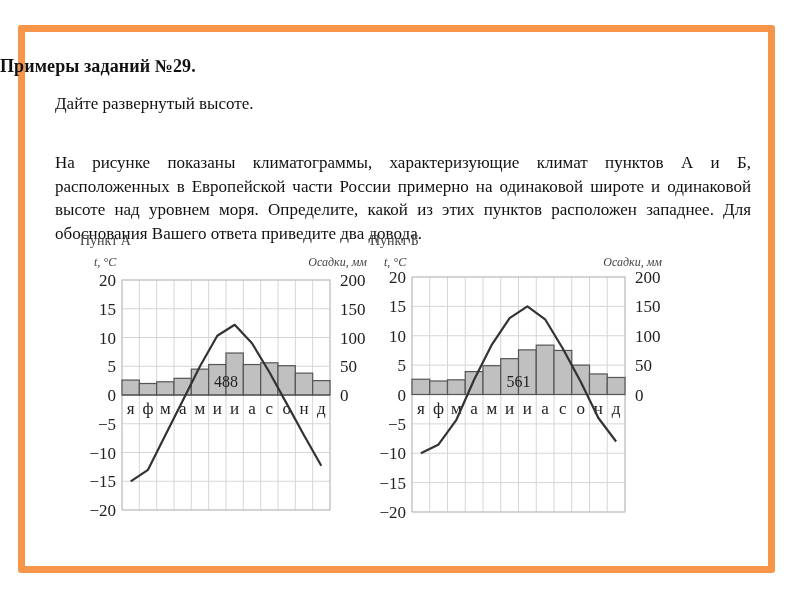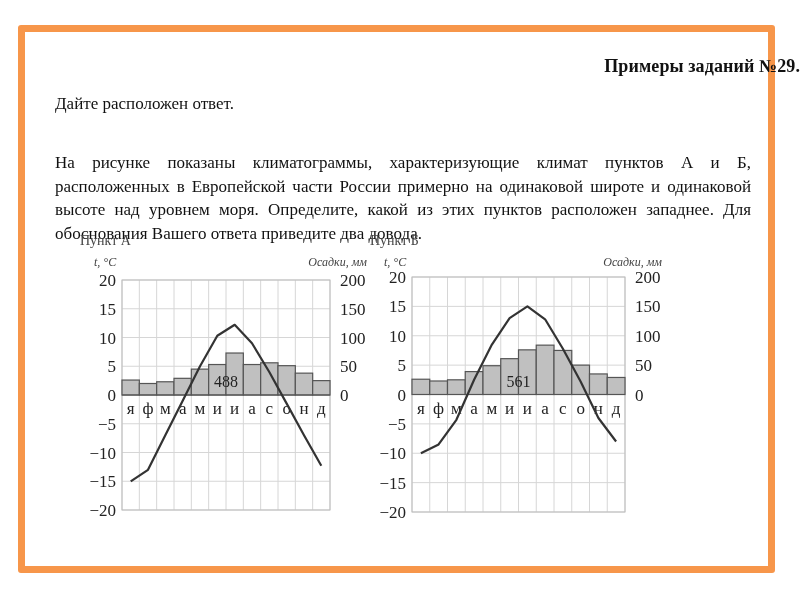--- a/index.html
+++ b/index.html
@@ -1,34 +1,34 @@
 <!DOCTYPE html>
 <html><head>
 <meta charset="utf-8">
 <style>
   html, body { margin:0; padding:0; }
   body { width:800px; height:600px; background:#ffffff; position:relative; overflow:hidden;
          font-family:"Liberation Serif", serif; color:#111; }
   .frame { position:absolute; left:18px; top:25px; width:743px; height:534px;
            border:7px solid #F7964A; border-radius:3px; background:#fff; }
-  .title { position:absolute; left:0; width:800px; top:56px; text-align:right;
+  .title { position:absolute; left:0; width:800px; top:56px; text-align:left;
            font-weight:bold; font-size:18px; letter-spacing:0.1px; }
   .lead { position:absolute; left:55px; top:94px; font-size:17px; }
   .para { position:absolute; left:55px; top:116px; width:696px; font-size:17px;
           line-height:23.5px; text-align:justify;margin-top:35px; }
   .chart { position:absolute; top:230px; }
   .chart svg text { font-family:"Liberation Serif", serif; }
 </style>
 </head>
 <body>
 
 <div class="frame"></div>
 
 <div class="title">Примеры заданий №29.</div>
-<div class="lead">Дайте расположен ответ.</div>
+<div class="lead">Дайте развернутый высоте.</div>
 <div class="para">На рисунке показаны климатограммы, характеризующие климат пунктов А и Б, расположенных в Европейской части России примерно на одинаковой широте и одинаковой высоте над уровнем моря. Определите, какой из этих пунктов расположен западнее. Для обоснования Вашего ответа приведите два довода.</div>
 
 <div class="chart" id="chartA" style="left:80px;"><svg width="300" height="300">
       <text x="0" y="15" font-size="14" fill="#444">Пункт А</text>
       <text x="14" y="36" font-size="12" font-style="italic" fill="#444">t, °C</text>
       <text x="287" y="36" font-size="12" font-style="italic" fill="#444" text-anchor="end">Осадки, мм</text>
       <line x1="42" y1="50" x2="42" y2="280" stroke="#D6D6D6" stroke-width="1"></line>
       <line x1="59.33333333333333" y1="50" x2="59.33333333333333" y2="280" stroke="#D6D6D6" stroke-width="1"></line>
       <line x1="76.66666666666666" y1="50" x2="76.66666666666666" y2="280" stroke="#D6D6D6" stroke-width="1"></line>
       <line x1="94" y1="50" x2="94" y2="280" stroke="#D6D6D6" stroke-width="1"></line>

